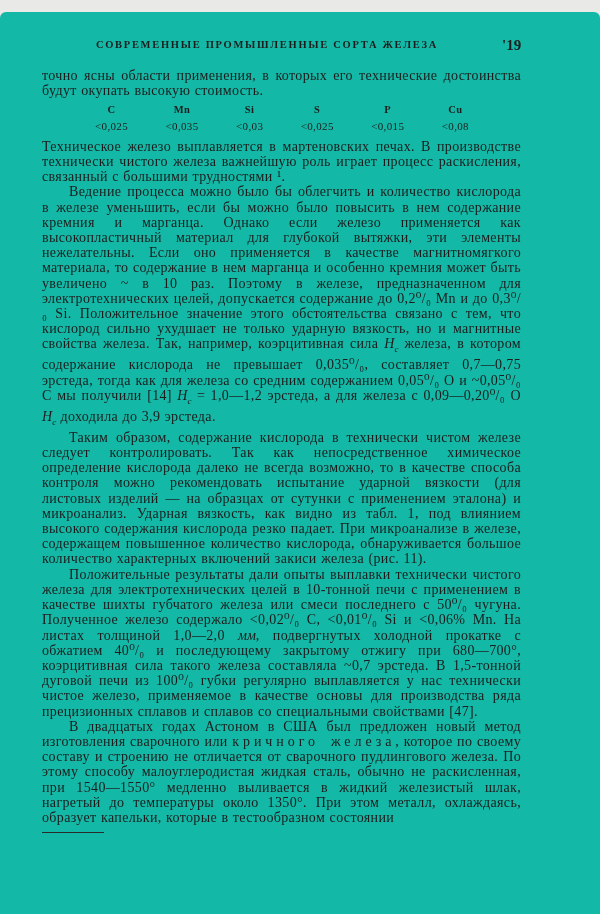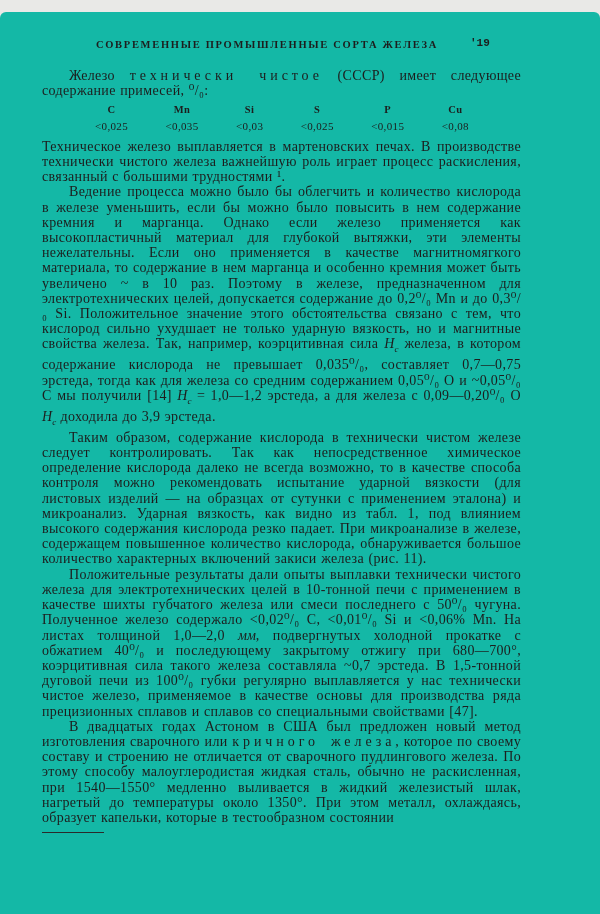--- a/index.html
+++ b/index.html
@@ -25,24 +25,23 @@
     width: 450px;
     text-align: center;
     font-size: 10.5px;
     font-weight: bold;
     letter-spacing: 1.7px;
     white-space: nowrap;
   }
   .page-num {
     position: absolute;
     top: 25px;
-    left: 470px;
-    font-size: 11px;
+    left: 502px;
+    font-size: 15px;
     font-weight: bold;
-    font-family: Liberation Mono, monospace;
   }
   .body-text {
     position: absolute;
     top: 56px;
     left: 42px;
     width: 479px;
     font-size: 14px;
     line-height: 15.2px;
     letter-spacing: 0.35px;
     word-spacing: 0.6px;
@@ -101,22 +100,22 @@
 </head>
 <body>
 
 <div class="page">
 
   <div class="running-head">СОВРЕМЕННЫЕ ПРОМЫШЛЕННЫЕ СОРТА ЖЕЛЕЗА</div>
   <div class="page-num">'19</div>
 
   <div class="body-text">
 
+    <p class="flush">точно ясны области применения, в которых его технические достоинства будут окупать высокую стоимость.</p>
 
-    <p><span>Железо </span><span class="sp">технически чистое</span><span> (СССР) имеет следующее содержание примесей, ⁰/₀:</span></p>
 
     <div class="imp-table">
       <div class="imp-col">
         <div class="imp-el">C</div>
         <div class="imp-val">&lt;0,025</div>
       </div>
       <div class="imp-col">
         <div class="imp-el">Mn</div>
         <div class="imp-val">&lt;0,035</div>
       </div>

